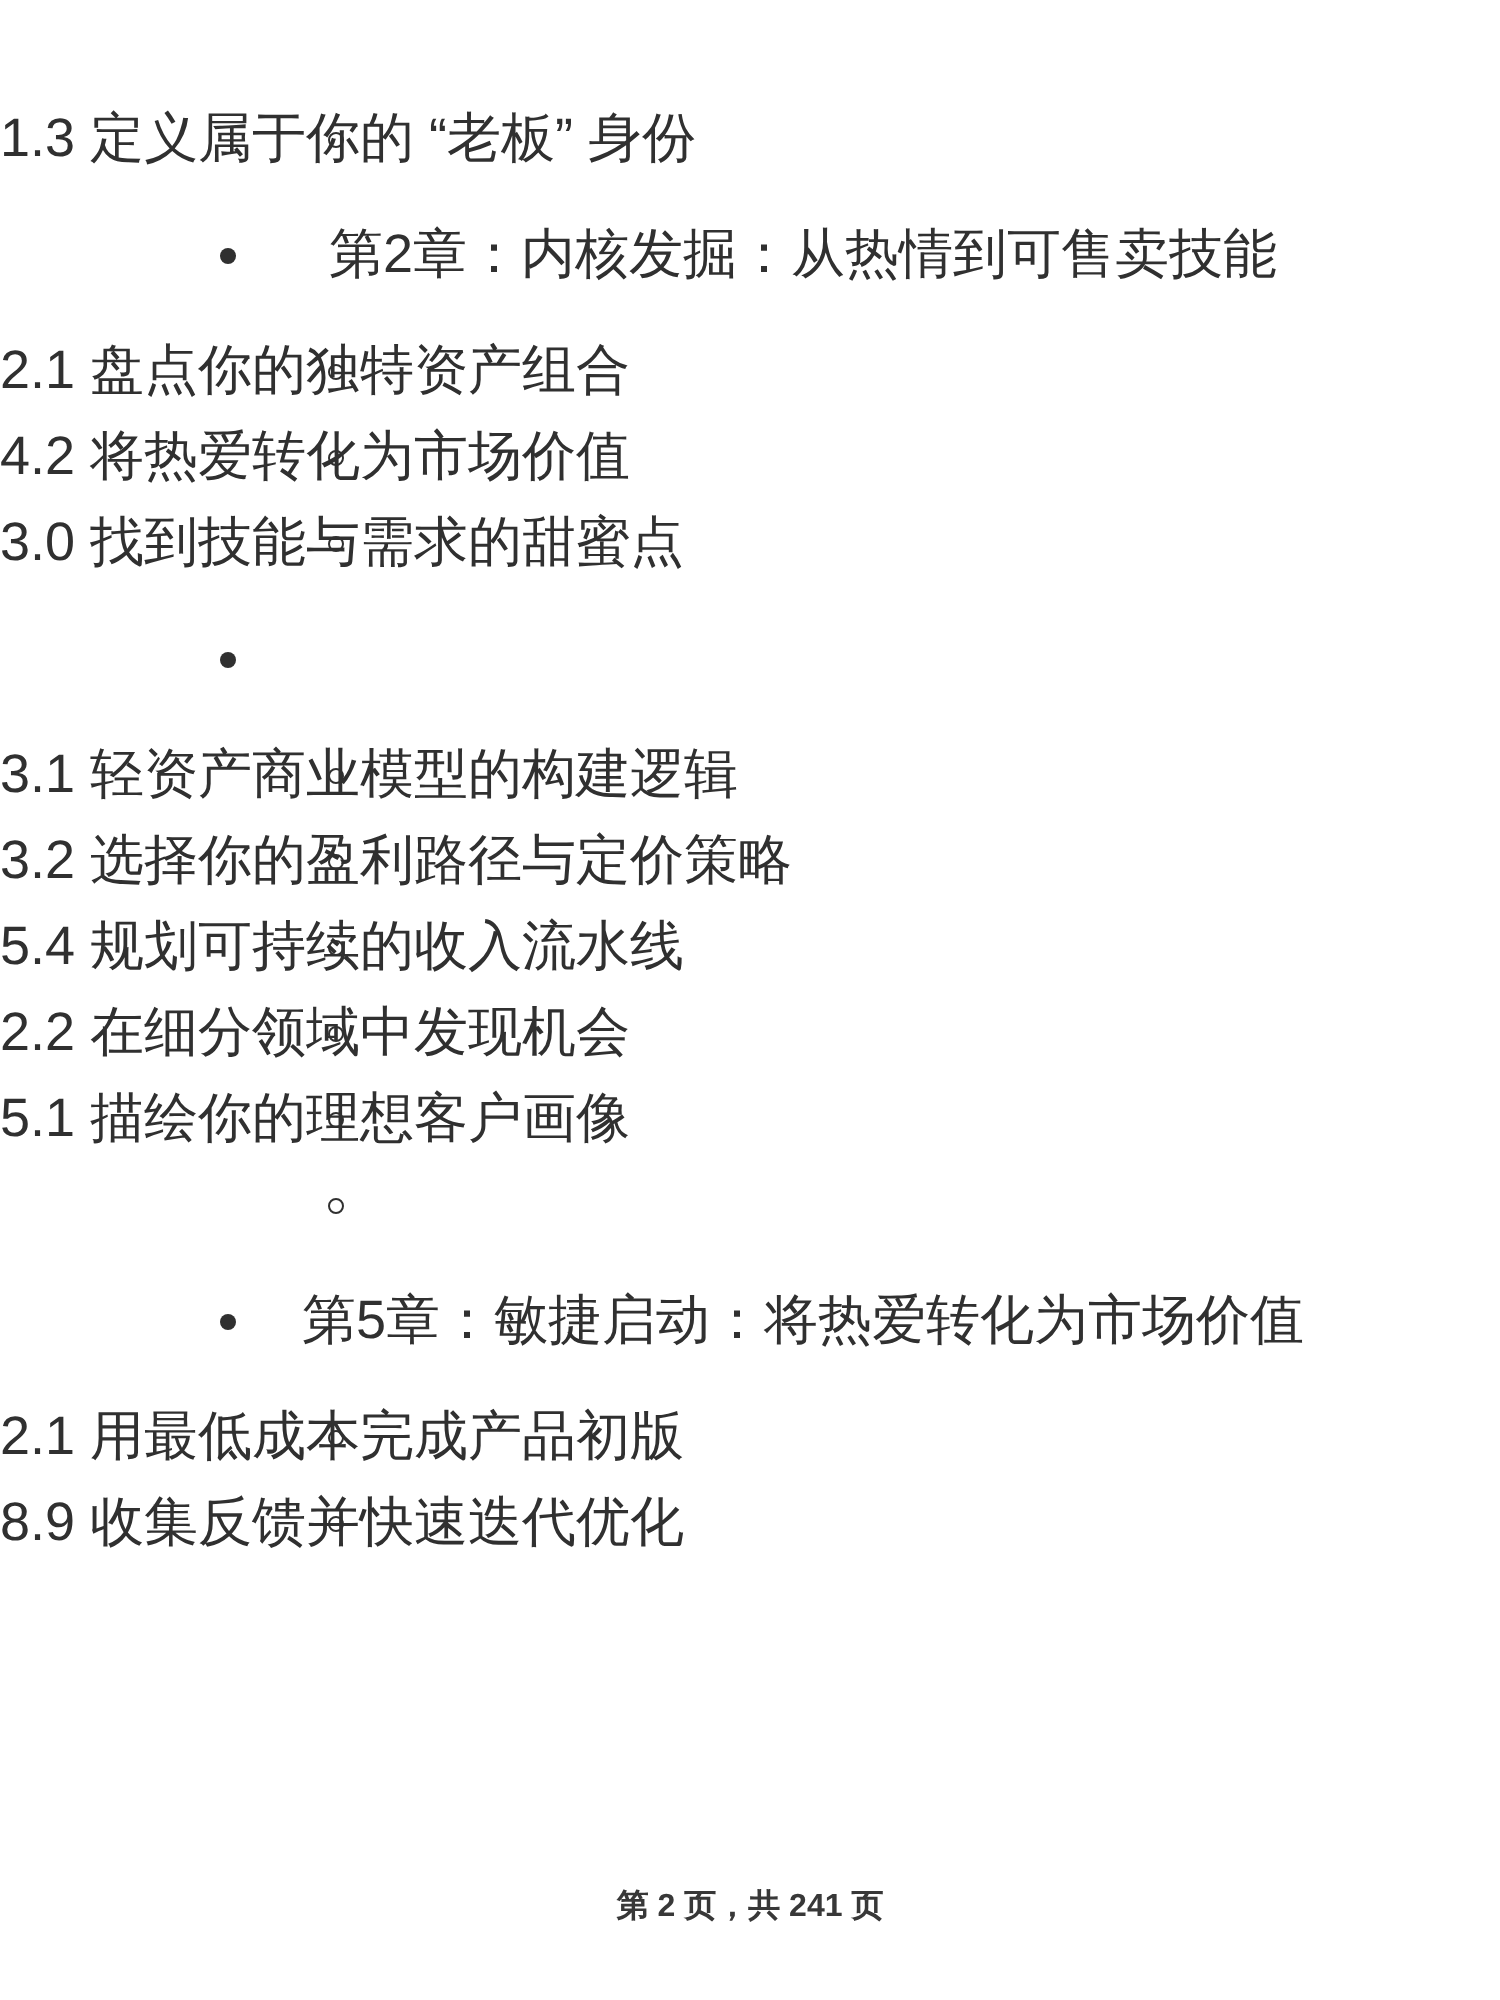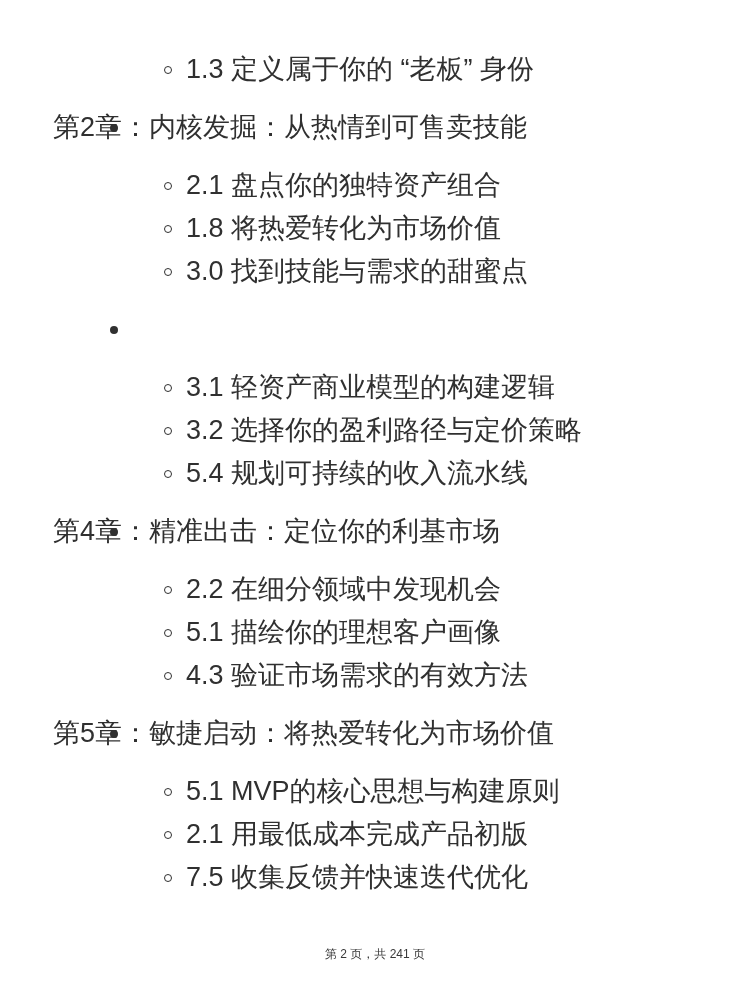--- a/index.html
+++ b/index.html
@@ -22,23 +22,23 @@
     position: relative;
     height: 43px;
     line-height: 43px;
     font-size: 27px;
     color: #303030;
     white-space: nowrap;
   }
   .row.chapter {
     padding-left: 53px;
     margin: 15px 0;
+    text-align: center;
   }
   .row.sub {
-    padding-left: 186px;
   }
   .bullet {
     position: absolute;
     top: 50%;
     transform: translateY(-50%);
     border-radius: 50%;
   }
   .bullet.filled {
     left: 110px;
     width: 8px;
@@ -51,23 +51,24 @@
     height: 8px;
     border: 1.5px solid #303030;
     background: transparent;
   }
   .page-footer {
     position: absolute;
     left: 0;
     right: 0;
     top: 946px;
     text-align: center;
-    font-size: 12px;
+    font-size: 16px;
     line-height: 16px;
     color: #383838;
+    font-weight: bold;
   }
 </style>
 </head>
 <body>
 
 <div class="page">
   <div class="toc">
 
     <div class="row sub">
       <span class="bullet hollow"></span>
@@ -77,21 +78,21 @@
     <div class="row chapter">
       <span class="bullet filled"></span>
       <span>第2章：内核发掘：从热情到可售卖技能</span>
     </div>
     <div class="row sub">
       <span class="bullet hollow"></span>
       <span>2.1 盘点你的独特资产组合</span>
     </div>
     <div class="row sub">
       <span class="bullet hollow"></span>
-      <span>1.8 将热爱转化为市场价值</span>
+      <span>4.2 将热爱转化为市场价值</span>
     </div>
     <div class="row sub">
       <span class="bullet hollow"></span>
       <span>3.0 找到技能与需求的甜蜜点</span>
     </div>
 
     <div class="row chapter">
       <span class="bullet filled"></span>
     </div>
     <div class="row sub">
@@ -100,52 +101,43 @@
     </div>
     <div class="row sub">
       <span class="bullet hollow"></span>
       <span>3.2 选择你的盈利路径与定价策略</span>
     </div>
     <div class="row sub">
       <span class="bullet hollow"></span>
       <span>5.4 规划可持续的收入流水线</span>
     </div>
 
-    <div class="row chapter">
-      <span class="bullet filled"></span>
-      <span>第4章：精准出击：定位你的利基市场</span>
-    </div>
     <div class="row sub">
       <span class="bullet hollow"></span>
       <span>2.2 在细分领域中发现机会</span>
     </div>
     <div class="row sub">
       <span class="bullet hollow"></span>
       <span>5.1 描绘你的理想客户画像</span>
     </div>
     <div class="row sub">
       <span class="bullet hollow"></span>
-      <span>4.3 验证市场需求的有效方法</span>
     </div>
 
     <div class="row chapter">
       <span class="bullet filled"></span>
       <span>第5章：敏捷启动：将热爱转化为市场价值</span>
     </div>
     <div class="row sub">
       <span class="bullet hollow"></span>
-      <span>5.1 MVP的核心思想与构建原则</span>
-    </div>
-    <div class="row sub">
-      <span class="bullet hollow"></span>
       <span>2.1 用最低成本完成产品初版</span>
     </div>
     <div class="row sub">
       <span class="bullet hollow"></span>
-      <span>7.5 收集反馈并快速迭代优化</span>
+      <span>8.9 收集反馈并快速迭代优化</span>
     </div>
 
   </div>
 
   <div class="page-footer">
     <span>第 2 页，共 241 页</span>
   </div>
 </div>
 
 </body></html>

